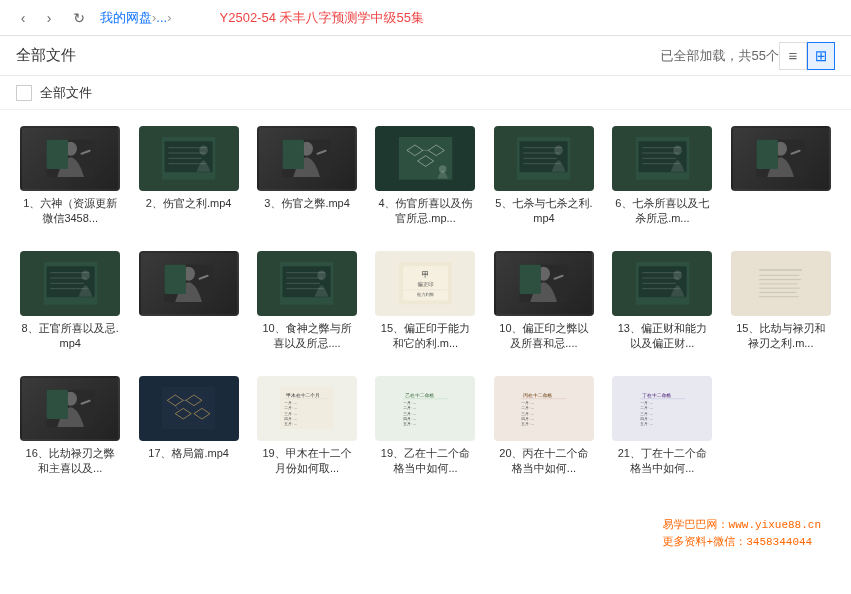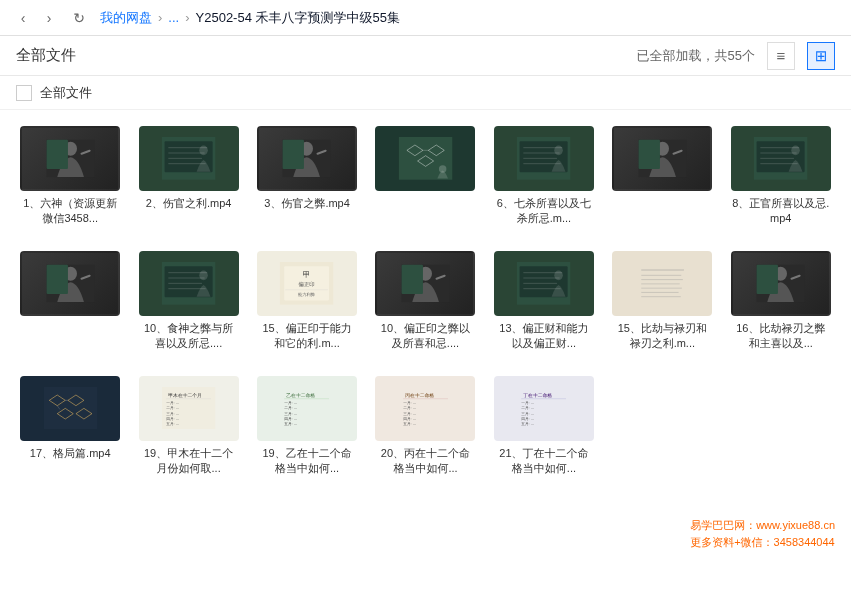--- a/index.html
+++ b/index.html
@@ -32,54 +32,54 @@
       border: none; background: none;
       cursor: pointer;
       display: flex; align-items: center; justify-content: center;
       color: #666;
       font-size: 14px;
       margin-right: 10px;
     }
     .breadcrumb {
       display: flex;
       align-items: center;
-      gap: 6px;
+      gap: 0;
       font-size: 13px;
     }
     .breadcrumb-link {
       color: #1677ff;
       cursor: pointer;
       text-decoration: none;
     }
     .breadcrumb-sep {
       color: #999;
     }
     .breadcrumb-current {
-      color: #0f172a;
+      color: #ef4444;
+      margin-left: 48px;
     }
 
     
     .toolbar {
       display: flex;
       align-items: center;
       justify-content: space-between;
       padding: 8px 16px;
       border-bottom: 1px solid #e8e8e8;
       background: #fff;
       height: 40px;
     }
     .toolbar-left {
       font-size: 15px;
       font-weight: 500;
       color: #333;
     }
     .toolbar-right {
       display: flex;
       align-items: center;
-      gap: 12px;
     }
     .file-count {
       font-size: 13px;
       color: #666;
     }
     .view-btn {
       width: 28px; height: 28px;
       border: 1px solid #ddd;
       background: #fff;
       cursor: pointer;
@@ -149,29 +149,30 @@
       text-align: center;
       line-height: 1.4;
       width: 100px;
       word-break: break-all;
     }
 
     
     .watermark {
       position: absolute;
       bottom: 40px;
-      right: 8px;
+      right: 22px;
       background: rgba(255,255,255,0.85);
       padding: 4px 8px;
       font-size: 11px;
       color: #ff6600;
       line-height: 1.5;
       pointer-events: none;
       border-radius: 2px;
       white-space: nowrap;
+      font-family: Liberation Mono, monospace;
     }
 
     .thumb svg {
       width: 70%; height: 70%;
     }
   </style>
 </head>
 <body>
 
 <div class="top-bar">
@@ -262,20 +263,38 @@
             <polygon points="70,15 85,25 70,35 55,25" fill="none" stroke="rgba(255,255,255,0.5)" stroke-width="1.5"></polygon>
             <polygon points="50,35 65,45 50,55 35,45" fill="none" stroke="rgba(255,255,255,0.5)" stroke-width="1.5"></polygon>
 
             <line x1="45" y1="25" x2="55" y2="25" stroke="rgba(255,255,255,0.4)" stroke-width="1"></line>
             <line x1="50" y1="35" x2="50" y2="35" stroke="rgba(255,255,255,0.4)" stroke-width="1"></line>
 
             <ellipse cx="82" cy="60" rx="7" ry="7" fill="rgba(255,255,255,0.2)"></ellipse>
             <path d="M72 78 Q77 65 82 63 Q87 65 92 78Z" fill="rgba(255,255,255,0.15)"></path>
           </svg>
         </div>
+        <div class="file-label">4、伤官所喜以及伤官所忌.mp...</div>
+      </div>
+      <div class="file-item">
+        <div class="thumb" style="background: rgb(42, 69, 53);">
+          <svg viewBox="0 0 100 80" xmlns="http://www.w3.org/2000/svg">
+            <rect width="100" height="80" fill="#2d5040"></rect>
+            <rect x="5" y="8" width="90" height="58" fill="#1e3830" rx="2"></rect>
+
+            <line x1="12" y1="20" x2="85" y2="20" stroke="rgba(255,255,255,0.3)" stroke-width="1"></line>
+            <line x1="12" y1="30" x2="80" y2="30" stroke="rgba(255,255,255,0.3)" stroke-width="1"></line>
+            <line x1="12" y1="40" x2="75" y2="40" stroke="rgba(255,255,255,0.3)" stroke-width="1"></line>
+            <line x1="12" y1="50" x2="82" y2="50" stroke="rgba(255,255,255,0.3)" stroke-width="1"></line>
+
+            <ellipse cx="78" cy="25" rx="8" ry="9" fill="rgba(255,255,255,0.15)"></ellipse>
+            <path d="M65 65 Q72 45 78 43 Q84 45 91 65Z" fill="rgba(255,255,255,0.12)"></path>
+          </svg>
+        </div>
+        <div class="file-label">5、七杀与七杀之利.mp4</div>
       </div>
       <div class="file-item">
         <div class="thumb" style="background: rgb(42, 69, 53);">
           <svg viewBox="0 0 100 80" xmlns="http://www.w3.org/2000/svg">
             <rect width="100" height="80" fill="#2d5040"></rect>
             <rect x="5" y="8" width="90" height="58" fill="#1e3830" rx="2"></rect>
 
             <line x1="12" y1="20" x2="85" y2="20" stroke="rgba(255,255,255,0.3)" stroke-width="1"></line>
             <line x1="12" y1="30" x2="80" y2="30" stroke="rgba(255,255,255,0.3)" stroke-width="1"></line>
             <line x1="12" y1="40" x2="75" y2="40" stroke="rgba(255,255,255,0.3)" stroke-width="1"></line>

